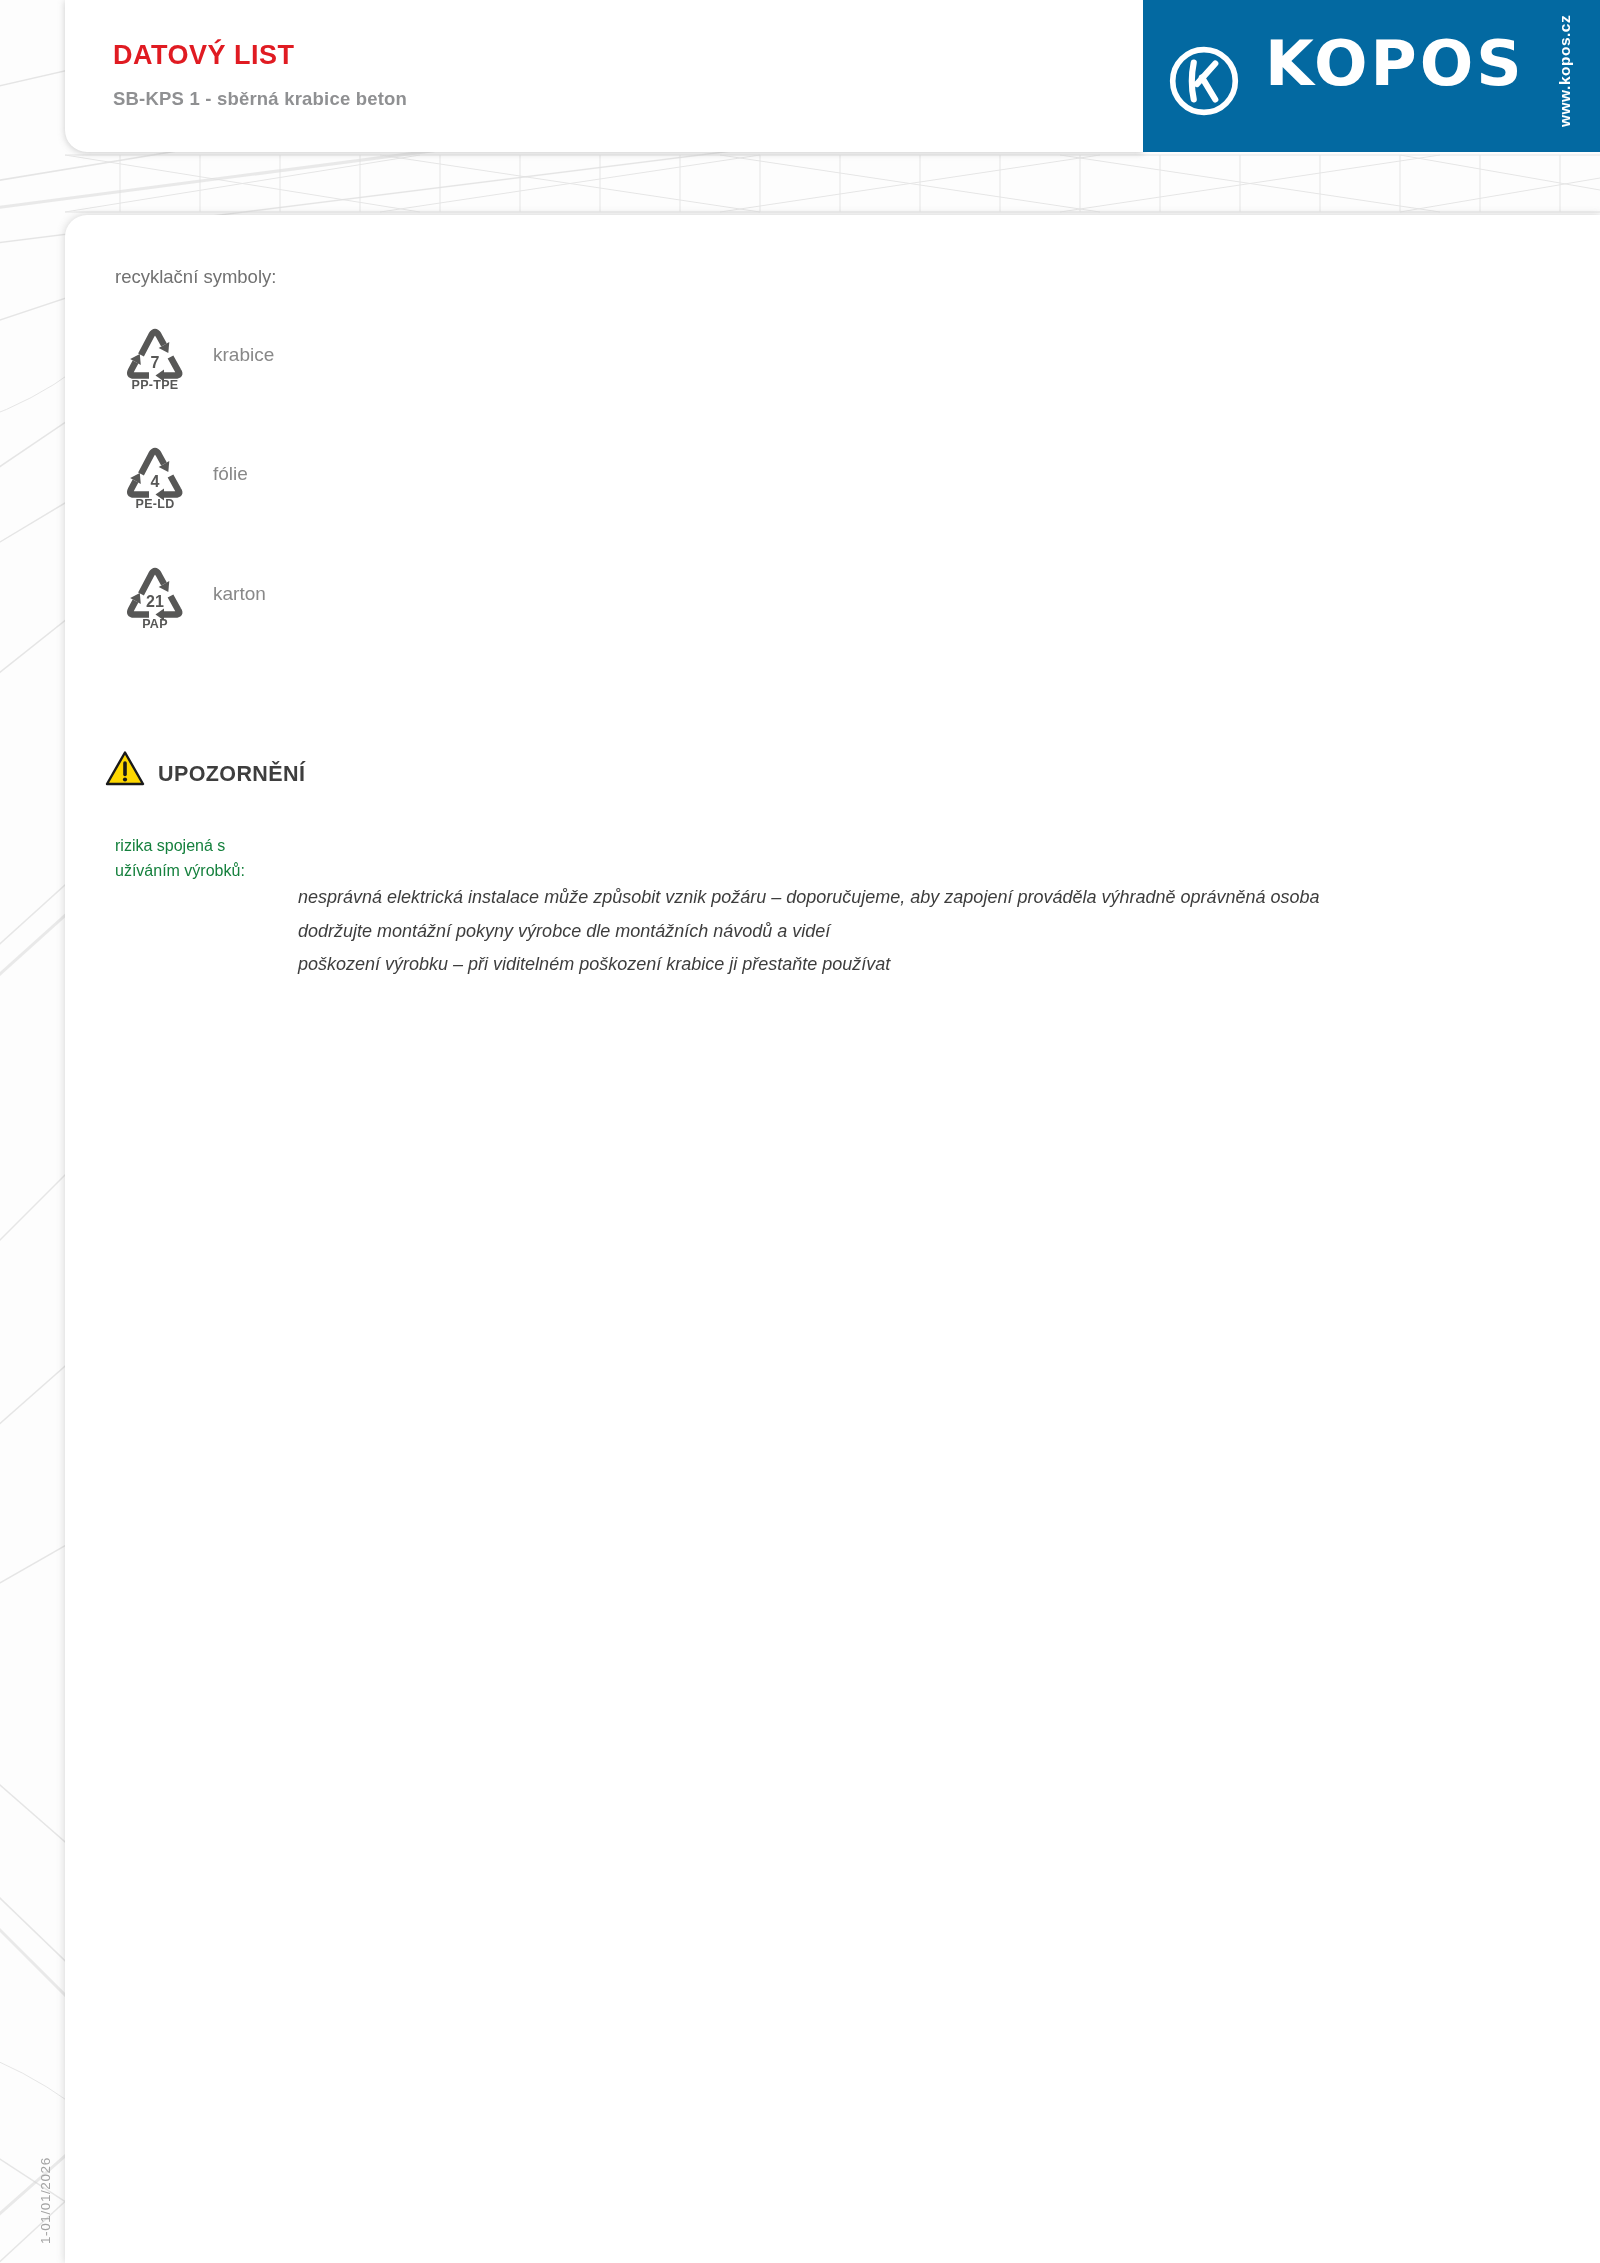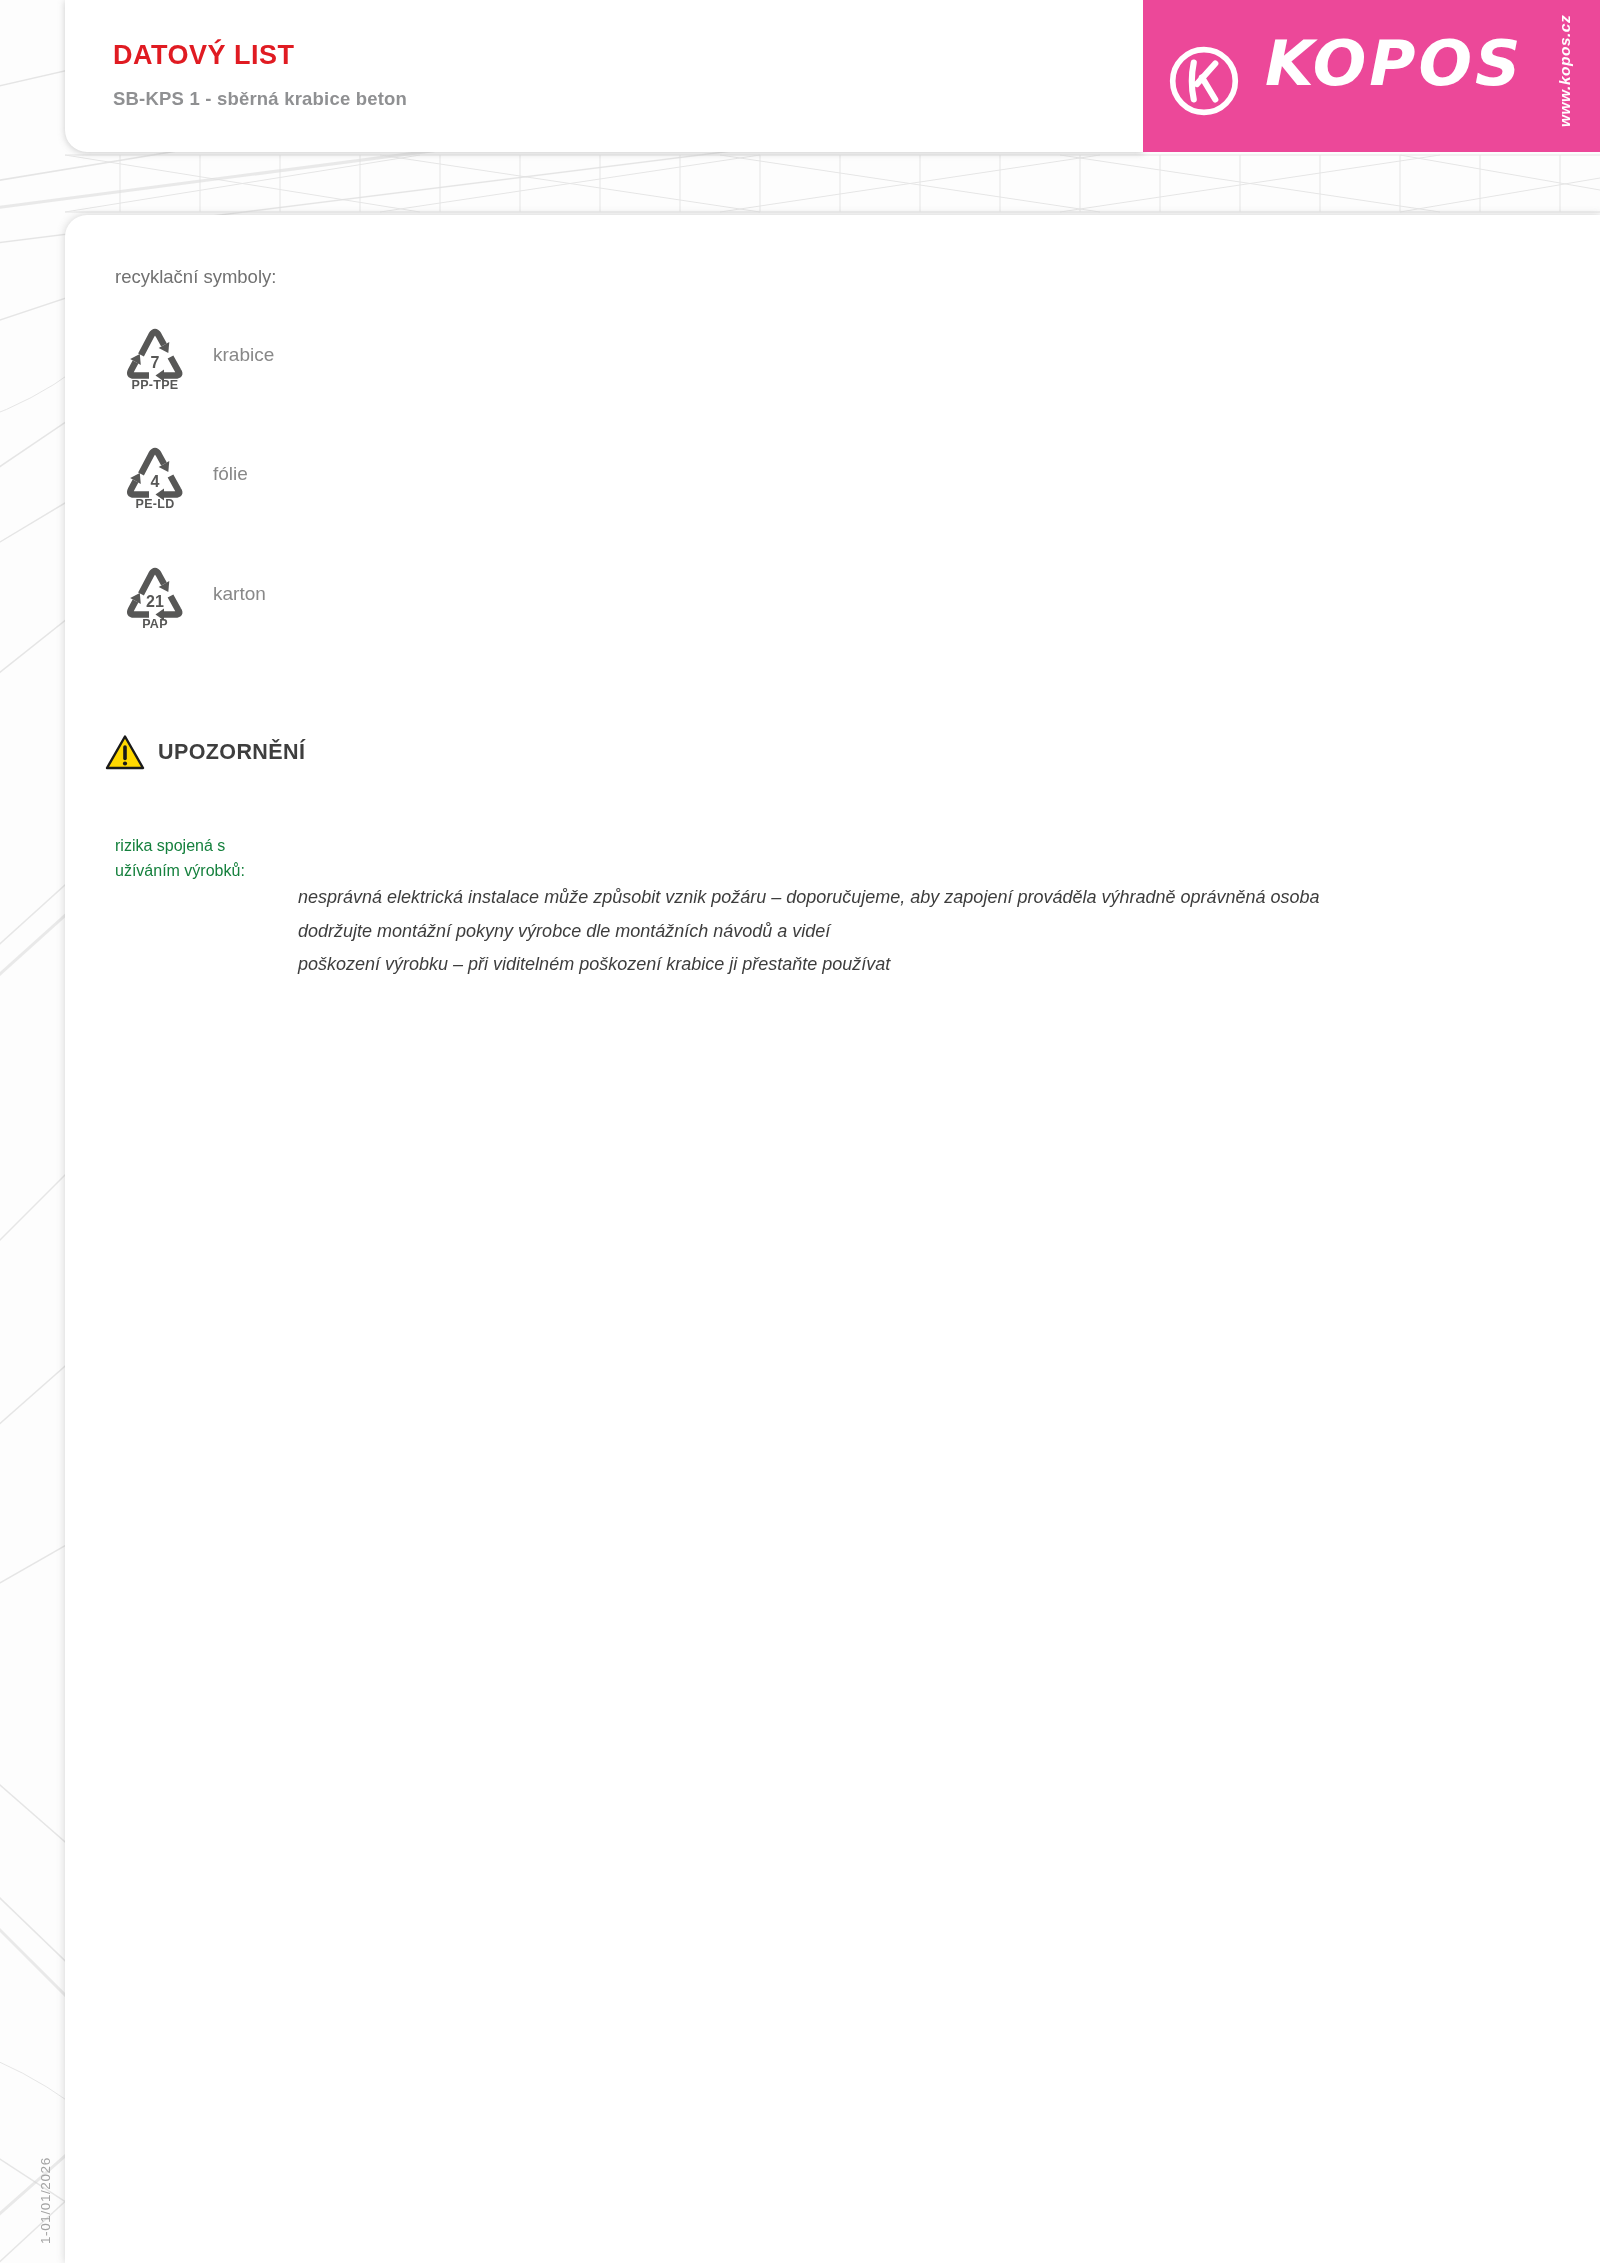--- a/index.html
+++ b/index.html
@@ -20,21 +20,21 @@
     font-size:27px; font-weight:bold; letter-spacing:0.5px; color:#e01b22;
   }
   .doc-subtitle {
     position:absolute; left:48px; top:88px;
     font-size:18.5px; font-weight:bold; color:#8f9092; letter-spacing:0.2px;
   }
 
   
   .logo-box {
     position:absolute; left:1143px; top:0; width:457px; height:152px;
-    background:#ec4899; z-index:2;font-style:italic;
+    background:#0369a1; z-index:2;
   }
   .logo-k { position:absolute; left:22px; top:42px; }
   .logo-wordmark {
     position:absolute; left:122px; top:27px;
     font-family:"DejaVu Sans", sans-serif;
     font-size:63px; font-weight:bold; color:#ffffff; letter-spacing:3px;
   }
   .logo-site {
     position:absolute; left:413px; top:127px;
     transform-origin:0 0; transform:rotate(-90deg);
@@ -56,22 +56,22 @@
     font-size:18.5px; color:#717171;
   }
 
   .recycle-row { position:absolute; left:113px; display:flex; align-items:center; }
   .recycle-symbol { width:84px; display:flex; flex-direction:column; align-items:center; }
   .rmat { margin-top:-12px; font-size:12.5px; font-weight:bold; color:#575756; letter-spacing:0.3px; text-align:right; }
   .rnum { font-family:"Liberation Sans", sans-serif; font-size:16px; font-weight:bold; fill:#575756; }
   .rlabel { margin-left:16px; font-size:19px; color:#888888; }
 
   .warning-heading-row {
-    position:absolute; left:105px; top:734px;
-    display:flex; align-items:center; gap:13px;
+    position:absolute; left:105px; top:750px;
+    display:flex; align-items:flex-end; gap:13px;
   }
   .warning-title { font-size:21.5px; font-weight:bold; color:#3e3e3e; letter-spacing:0.4px; }
 
   .risks-label {
     position:absolute; left:115px; top:833px;
     font-size:16px; color:#15803d; line-height:25px;
   }
   .risks-list {
     position:absolute; left:298px; top:881px;
     font-size:18px; color:#3d3d3d; line-height:33.5px; width:1260px;font-style:italic;

